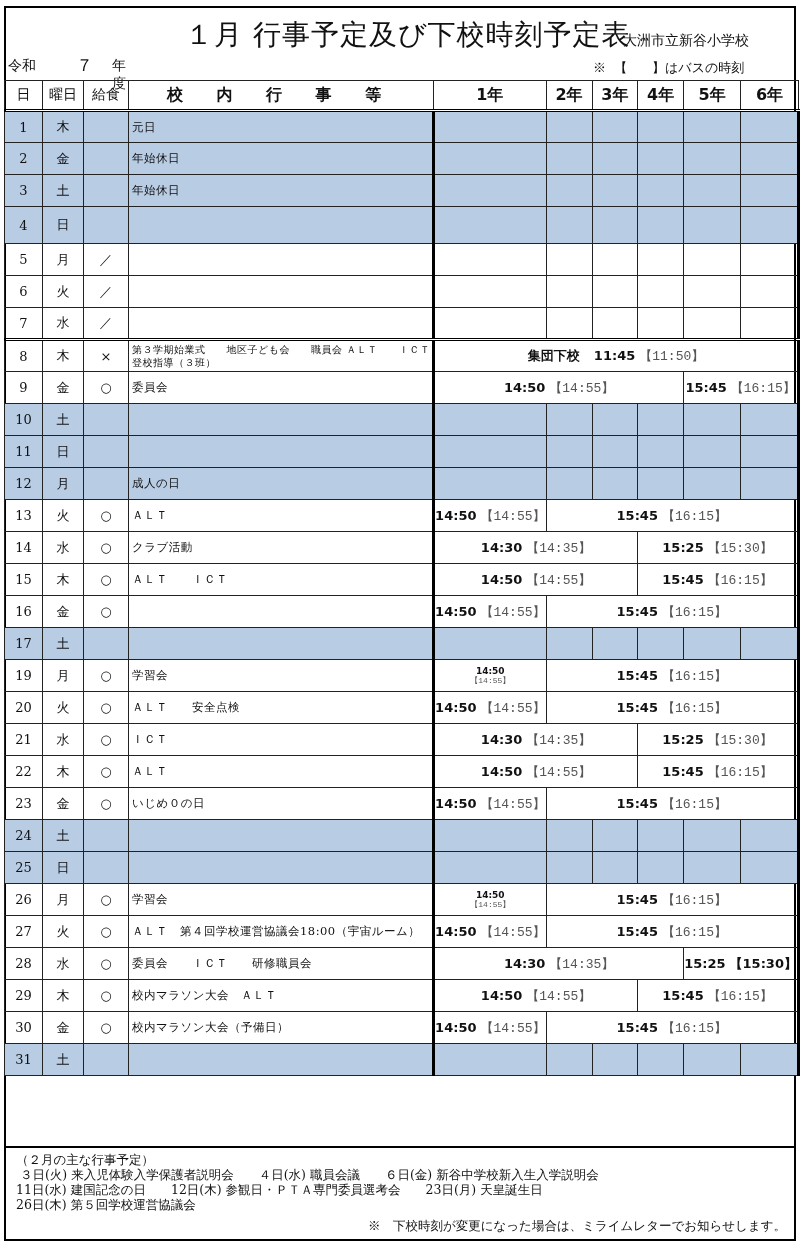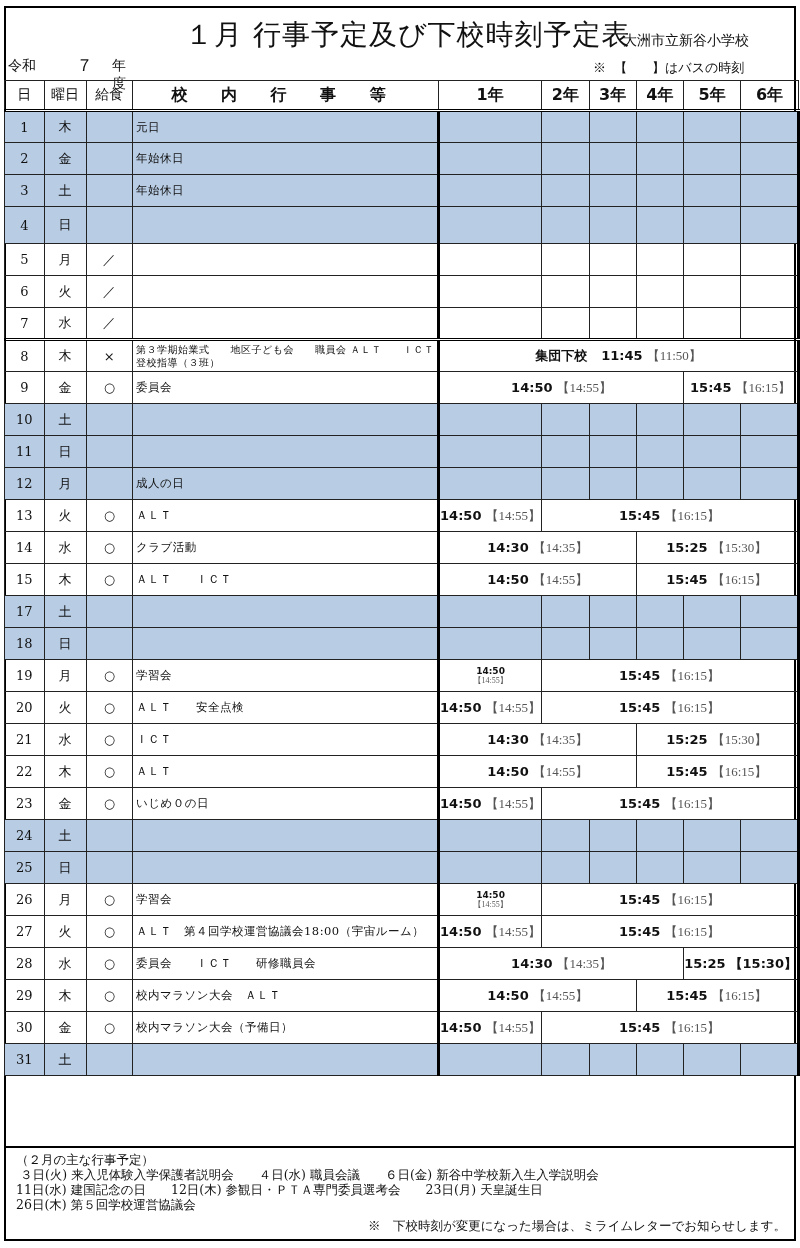--- a/index.html
+++ b/index.html
@@ -19,21 +19,21 @@
   table.cal th { height: 30px; font-size: 14px; border-bottom: 3px double #000; }
   table.cal th.g { font-family: "DejaVu Sans", "Liberation Sans", sans-serif; font-weight: bold; font-size: 16px; }
   table.cal th.ev { letter-spacing: 14px; font-size: 16px; font-weight: bold; }
   td.ev { text-align: left !important; padding-left: 3px !important; font-size: 11.5px !important; letter-spacing: 0.5px; }
   td.ev.small { font-size: 10px !important; line-height: 13px; white-space: normal !important; }
   tr.hol td { background: #b8cce4; }
   tr.dbl td { border-top: 3px double #000; }
   td.gl { border-left: 3px solid #000 !important; }
   td.rb { border-right: 3px solid #000 !important; }
   .t { font-family: "DejaVu Sans", "Liberation Sans", sans-serif; font-weight: bold; font-size: 13px; }
-  .b { font-family: Liberation Serif, serif; color: #555; font-size: 13px; }
+  .b { font-family: Liberation Mono, monospace; color: #555; font-size: 13px; }
   .b.bold { font-family: "DejaVu Sans", "Liberation Sans", sans-serif; font-weight: bold; color: #111; }
   .tiny .t { font-size: 9px; display: block; line-height: 10px; }
   .tiny .b { font-size: 8px; display: block; line-height: 9px; }
   .footer { position: absolute; left: 4px; top: 1146px; width: 792px; height: 95px; box-sizing: border-box;
             border: 2px solid #000; border-top: 2px solid #000; font-size: 12.5px; padding: 4px 0 0 10px; line-height: 15px; }
   .footer .line { white-space: pre; }
   .footer .notice { position: absolute; right: 8px; bottom: 6px; font-size: 12.5px; }
 </style>
 </head>
 <body>
@@ -229,35 +229,31 @@
         <td colspan="3" class="rb"><span class="t">15:25</span><span class="b" style="margin-left: 4px;">【15:30】</span></td>
       </tr>
       <tr>
         <td>15</td>
         <td>木</td>
         <td>○</td>
         <td class="ev">ＡＬＴ　　ＩＣＴ</td>
         <td colspan="3" class="gl"><span class="t">14:50</span><span class="b" style="margin-left: 4px;">【14:55】</span></td>
         <td colspan="3" class="rb"><span class="t">15:45</span><span class="b" style="margin-left: 4px;">【16:15】</span></td>
       </tr>
+      <tr>
+        <td>16</td>
+        <td>金</td>
+        <td>○</td>
+        <td class="ev"></td>
+        <td colspan="1" class="gl"><span class="t">14:50</span><span class="b" style="margin-left: 4px;">【14:55】</span></td>
+        <td colspan="5" class="rb"><span class="t">15:45</span><span class="b" style="margin-left: 4px;">【16:15】</span></td>
+      </tr>
       <tr class="hol">
         <td>17</td>
         <td>土</td>
-        <td></td>
-        <td class="ev"></td>
-        <td class="gl"></td>
-        <td></td>
-        <td></td>
-        <td></td>
-        <td></td>
-        <td class="rb"></td>
-      </tr>
-      <tr class="hol">
-        <td>18</td>
-        <td>日</td>
         <td></td>
         <td class="ev"></td>
         <td class="gl"></td>
         <td></td>
         <td></td>
         <td></td>
         <td></td>
         <td class="rb"></td>
       </tr>
       <tr>

